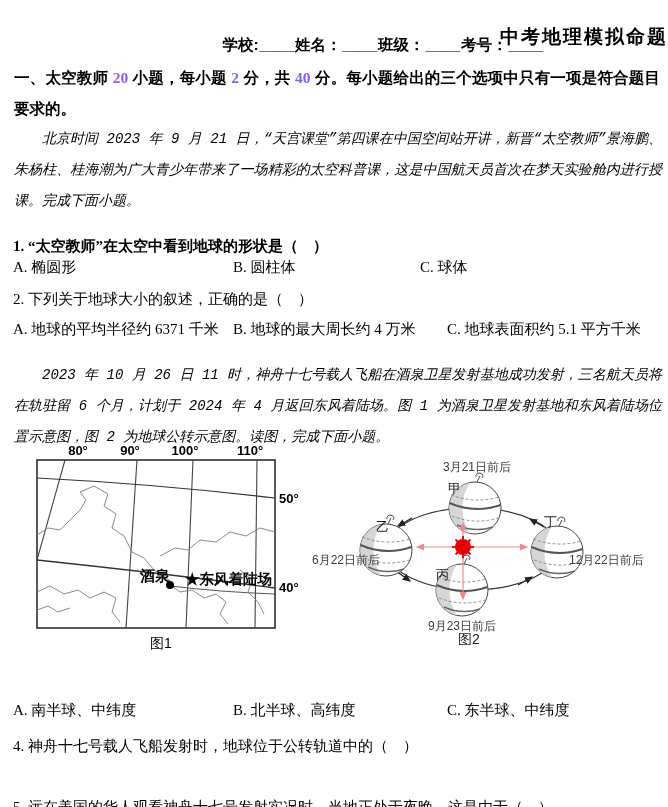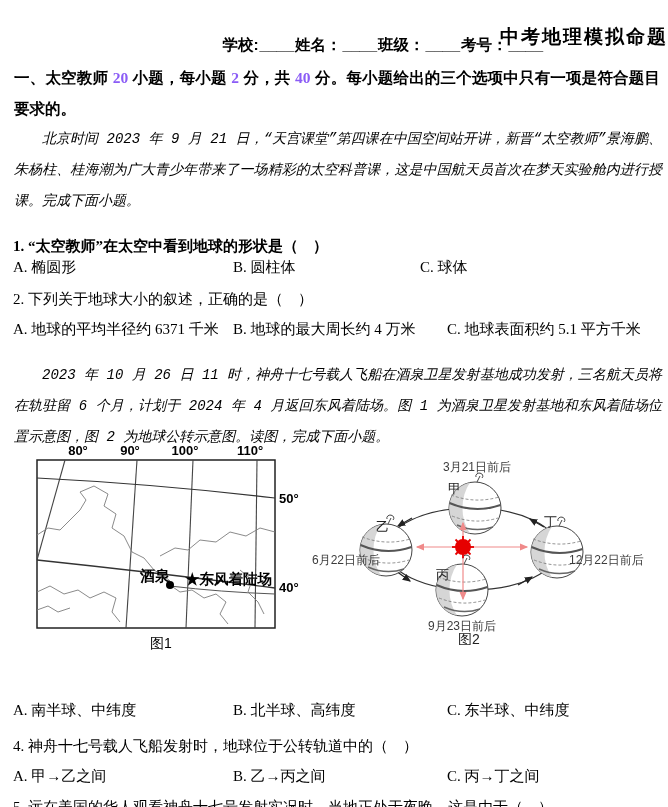--- a/index.html
+++ b/index.html
@@ -164,21 +164,16 @@
     <text x="157" y="199" font-size="14" fill="#222" text-anchor="middle">图2</text>
   </svg>
 
   <div class="abs optrow o3">
     <span class="opt-a">A. 南半球、中纬度</span>
     <span class="opt-b">B. 北半球、高纬度</span>
     <span class="opt-c">C. 东半球、中纬度</span>
   </div>
 
   <div class="abs qstem q4">4. 神舟十七号载人飞船发射时，地球位于公转轨道中的（　）</div>
-  <div class="abs optrow o4">
-    <span class="opt-a">A. 甲→乙之间</span>
-    <span class="opt-b">B. 乙→丙之间</span>
-    <span class="opt-c">C. 丙→丁之间</span>
-  </div>
 
   <div class="abs qstem q5">5. 远在美国的华人观看神舟十七号发射实况时，当地正处于夜晚，这是由于（　）</div>
 
 </div>
 
 </body></html>

